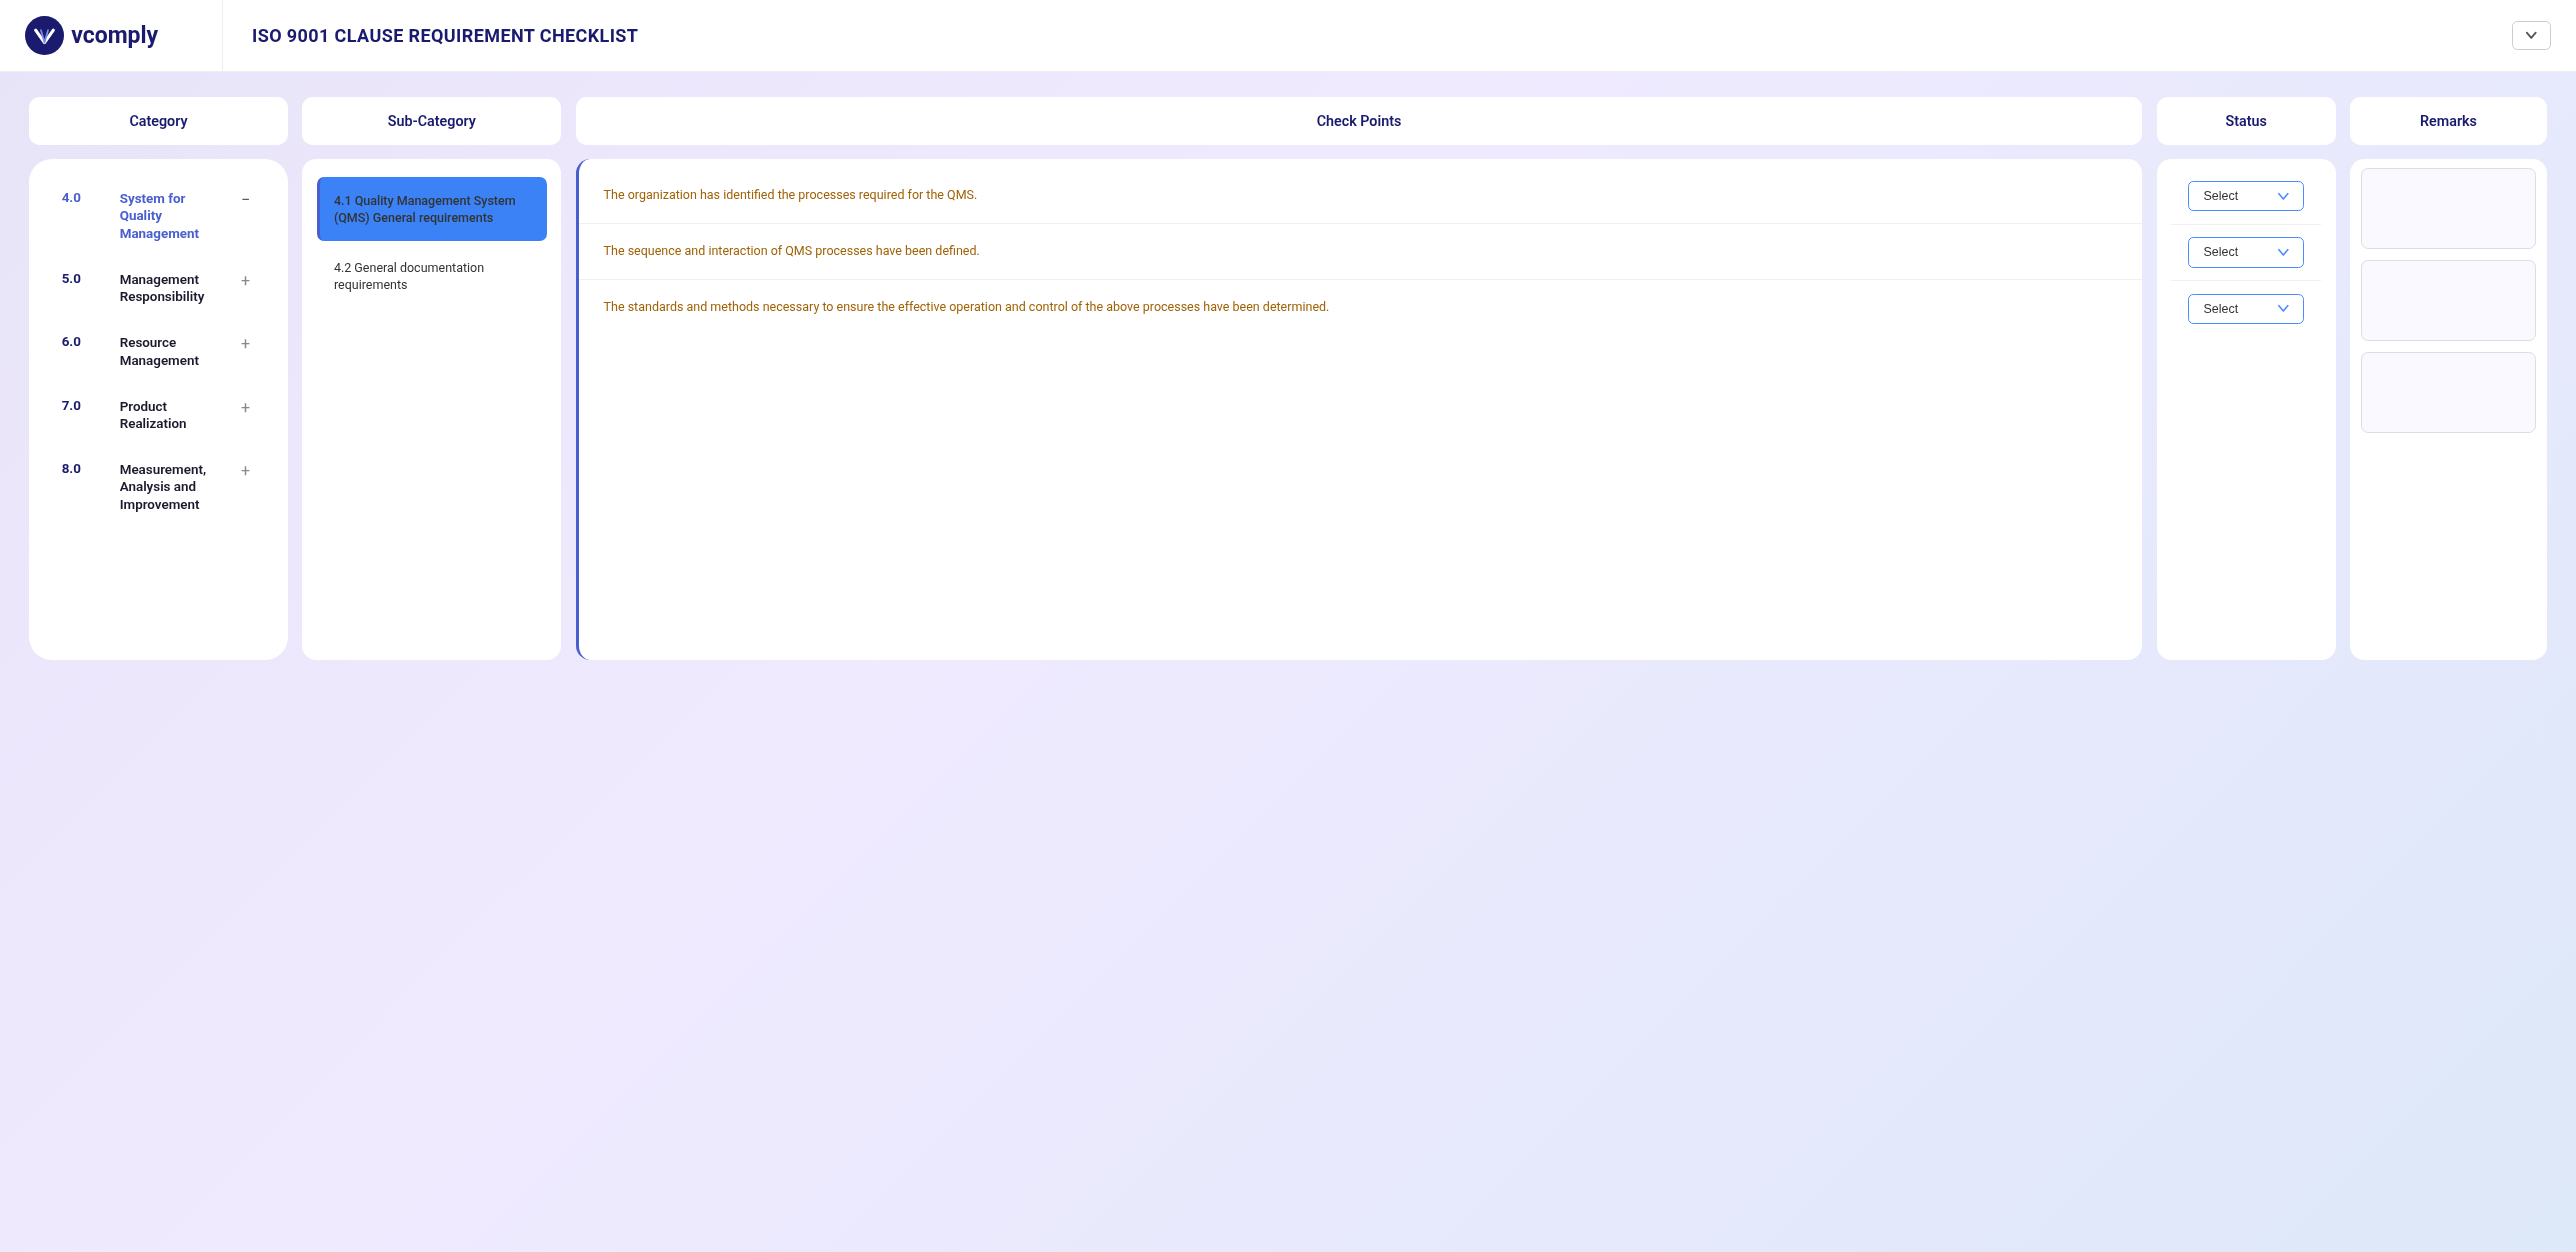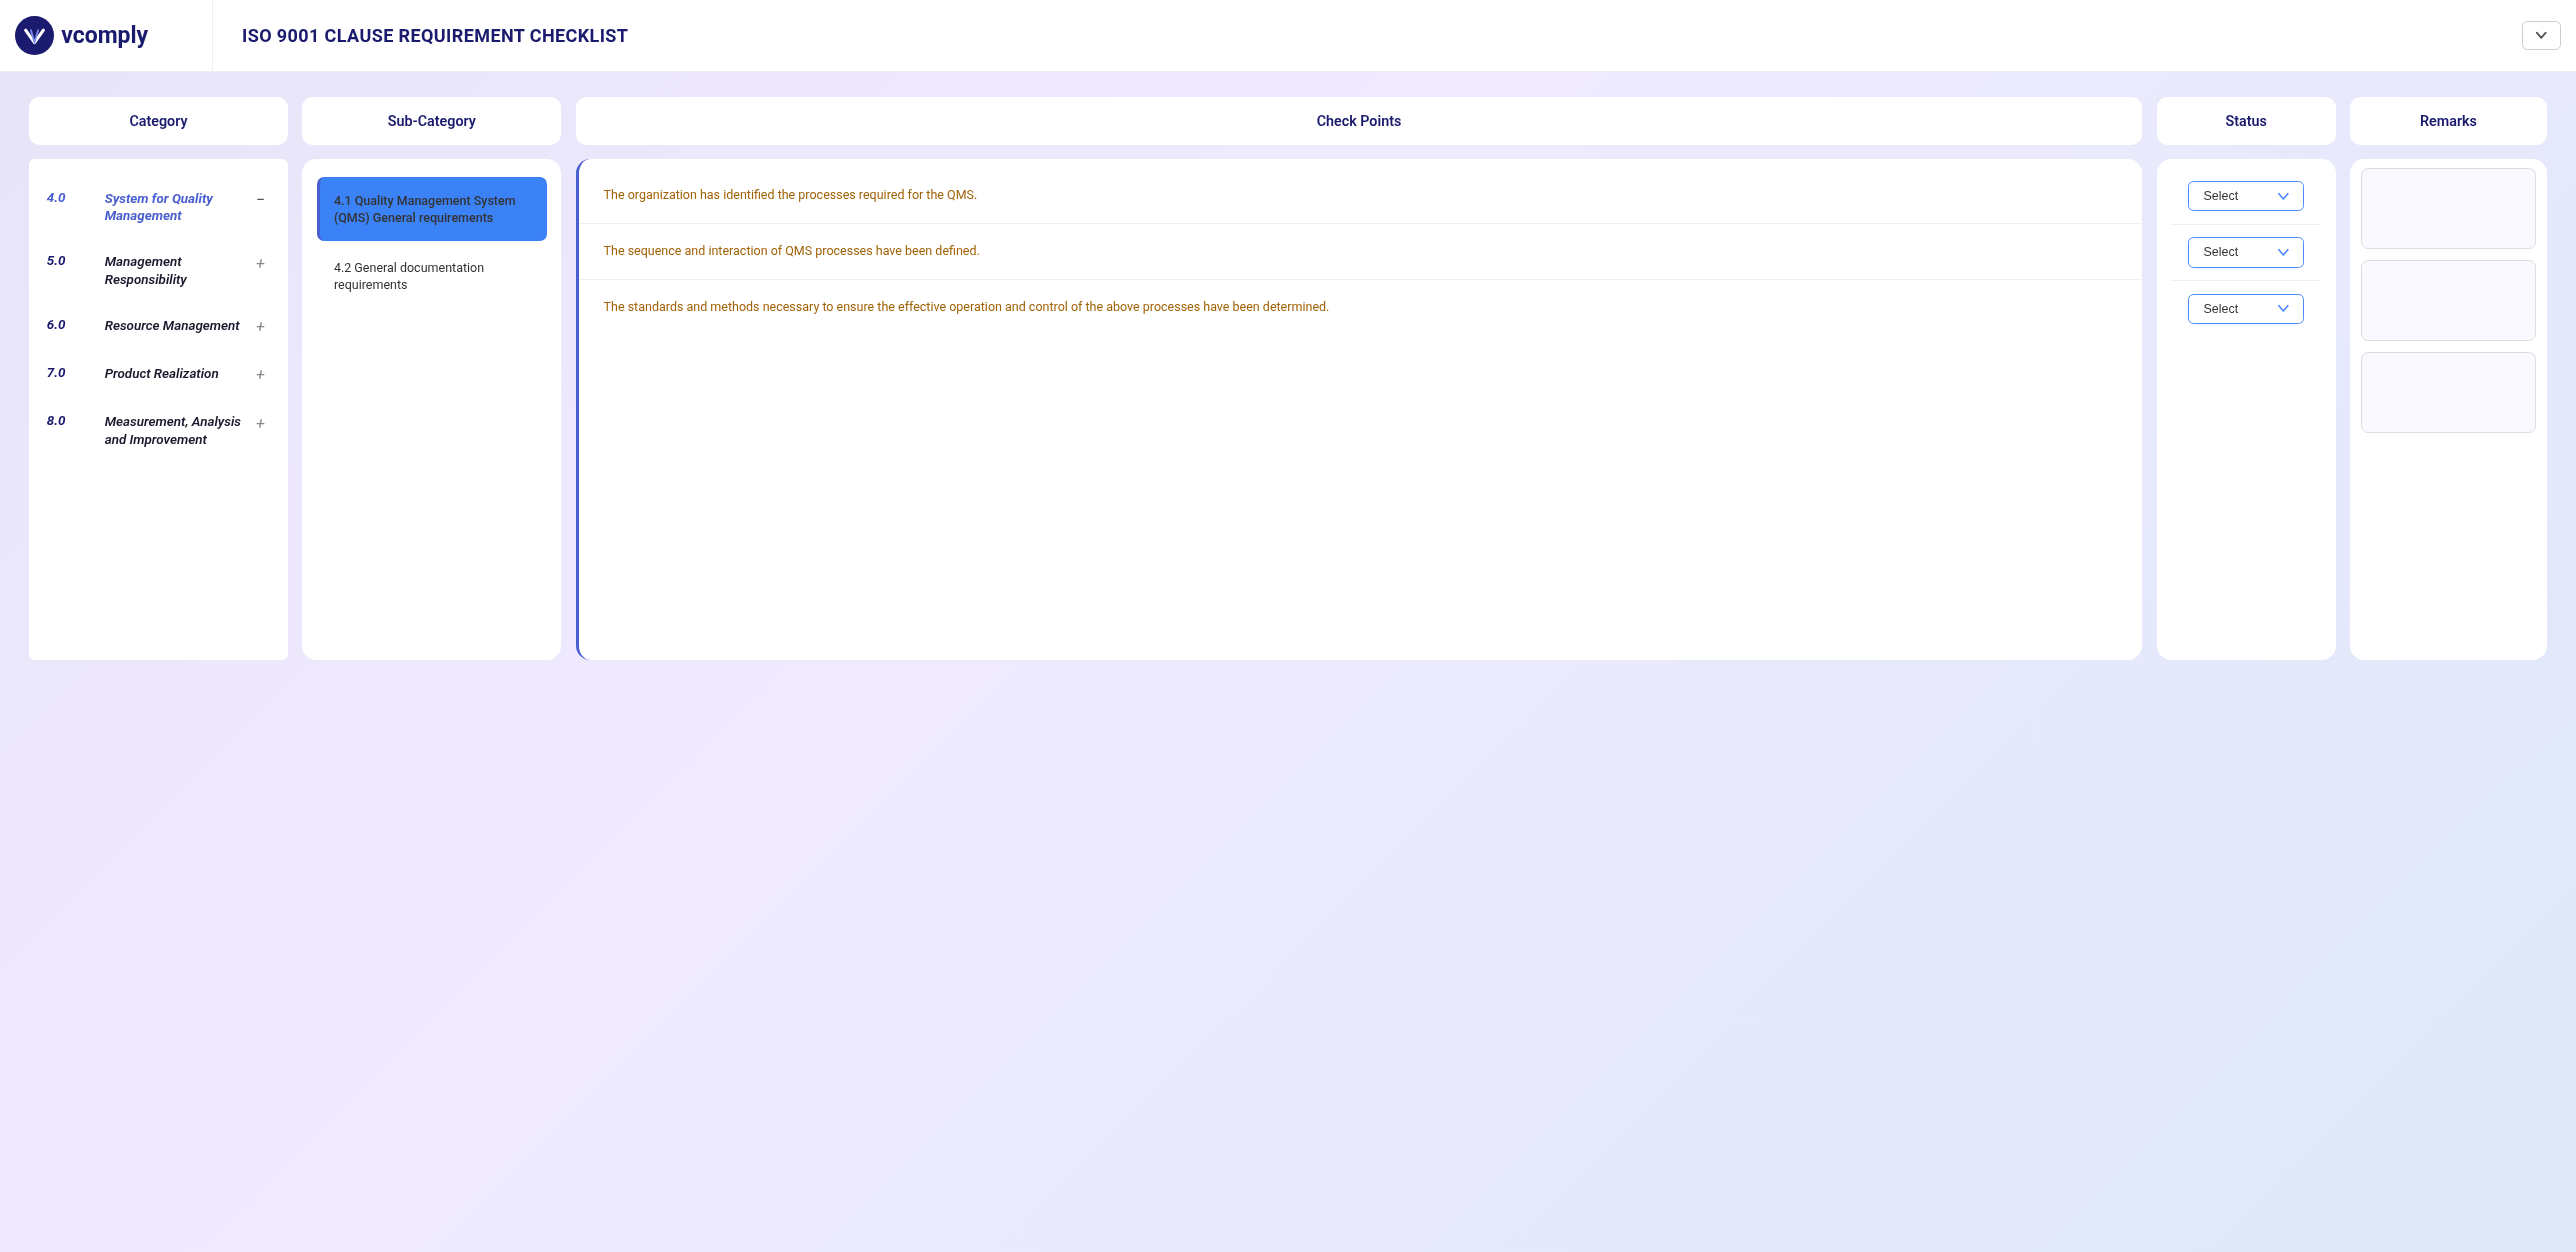--- a/index.html
+++ b/index.html
@@ -8,21 +8,21 @@
       background: linear-gradient(135deg, #e8e4f8 0%, #f0eaff 40%, #dde8f8 100%);
       min-height: 100vh;
       padding: 0;
     }
 
     
     .header {
       background: white;
       display: flex;
       align-items: center;
-      padding: 0 15px;
+      padding: 0 25px;
       height: 72px;
       border-bottom: 0.9px solid #eee;
     }
     .logo-area {
       display: flex;
       align-items: center;
       gap: 7.2px;
       min-width: 197px;
     }
     .logo-icon {
@@ -91,24 +91,23 @@
     .content-row {
       display: grid;
       grid-template-columns: 259px 259px 1fr 179px 197px;
       gap: 14.3px;
       align-items: start;
     }
 
     
     .panel {
       background: white;
-      border-radius: 6px;
-      padding: 18px 7px;
-      min-height: 501px;
-      font-style: italic;
+      border-radius: 23px;
+      padding: 18px 22px;
+      min-height: 501px;
     }
     .category-item {
       display: flex;
       align-items: flex-start;
       padding: 12.5px 10.7px;
       cursor: pointer;
       border-radius: 7.2px;
       margin-bottom: 3.6px;
       gap: 9px;
     }

